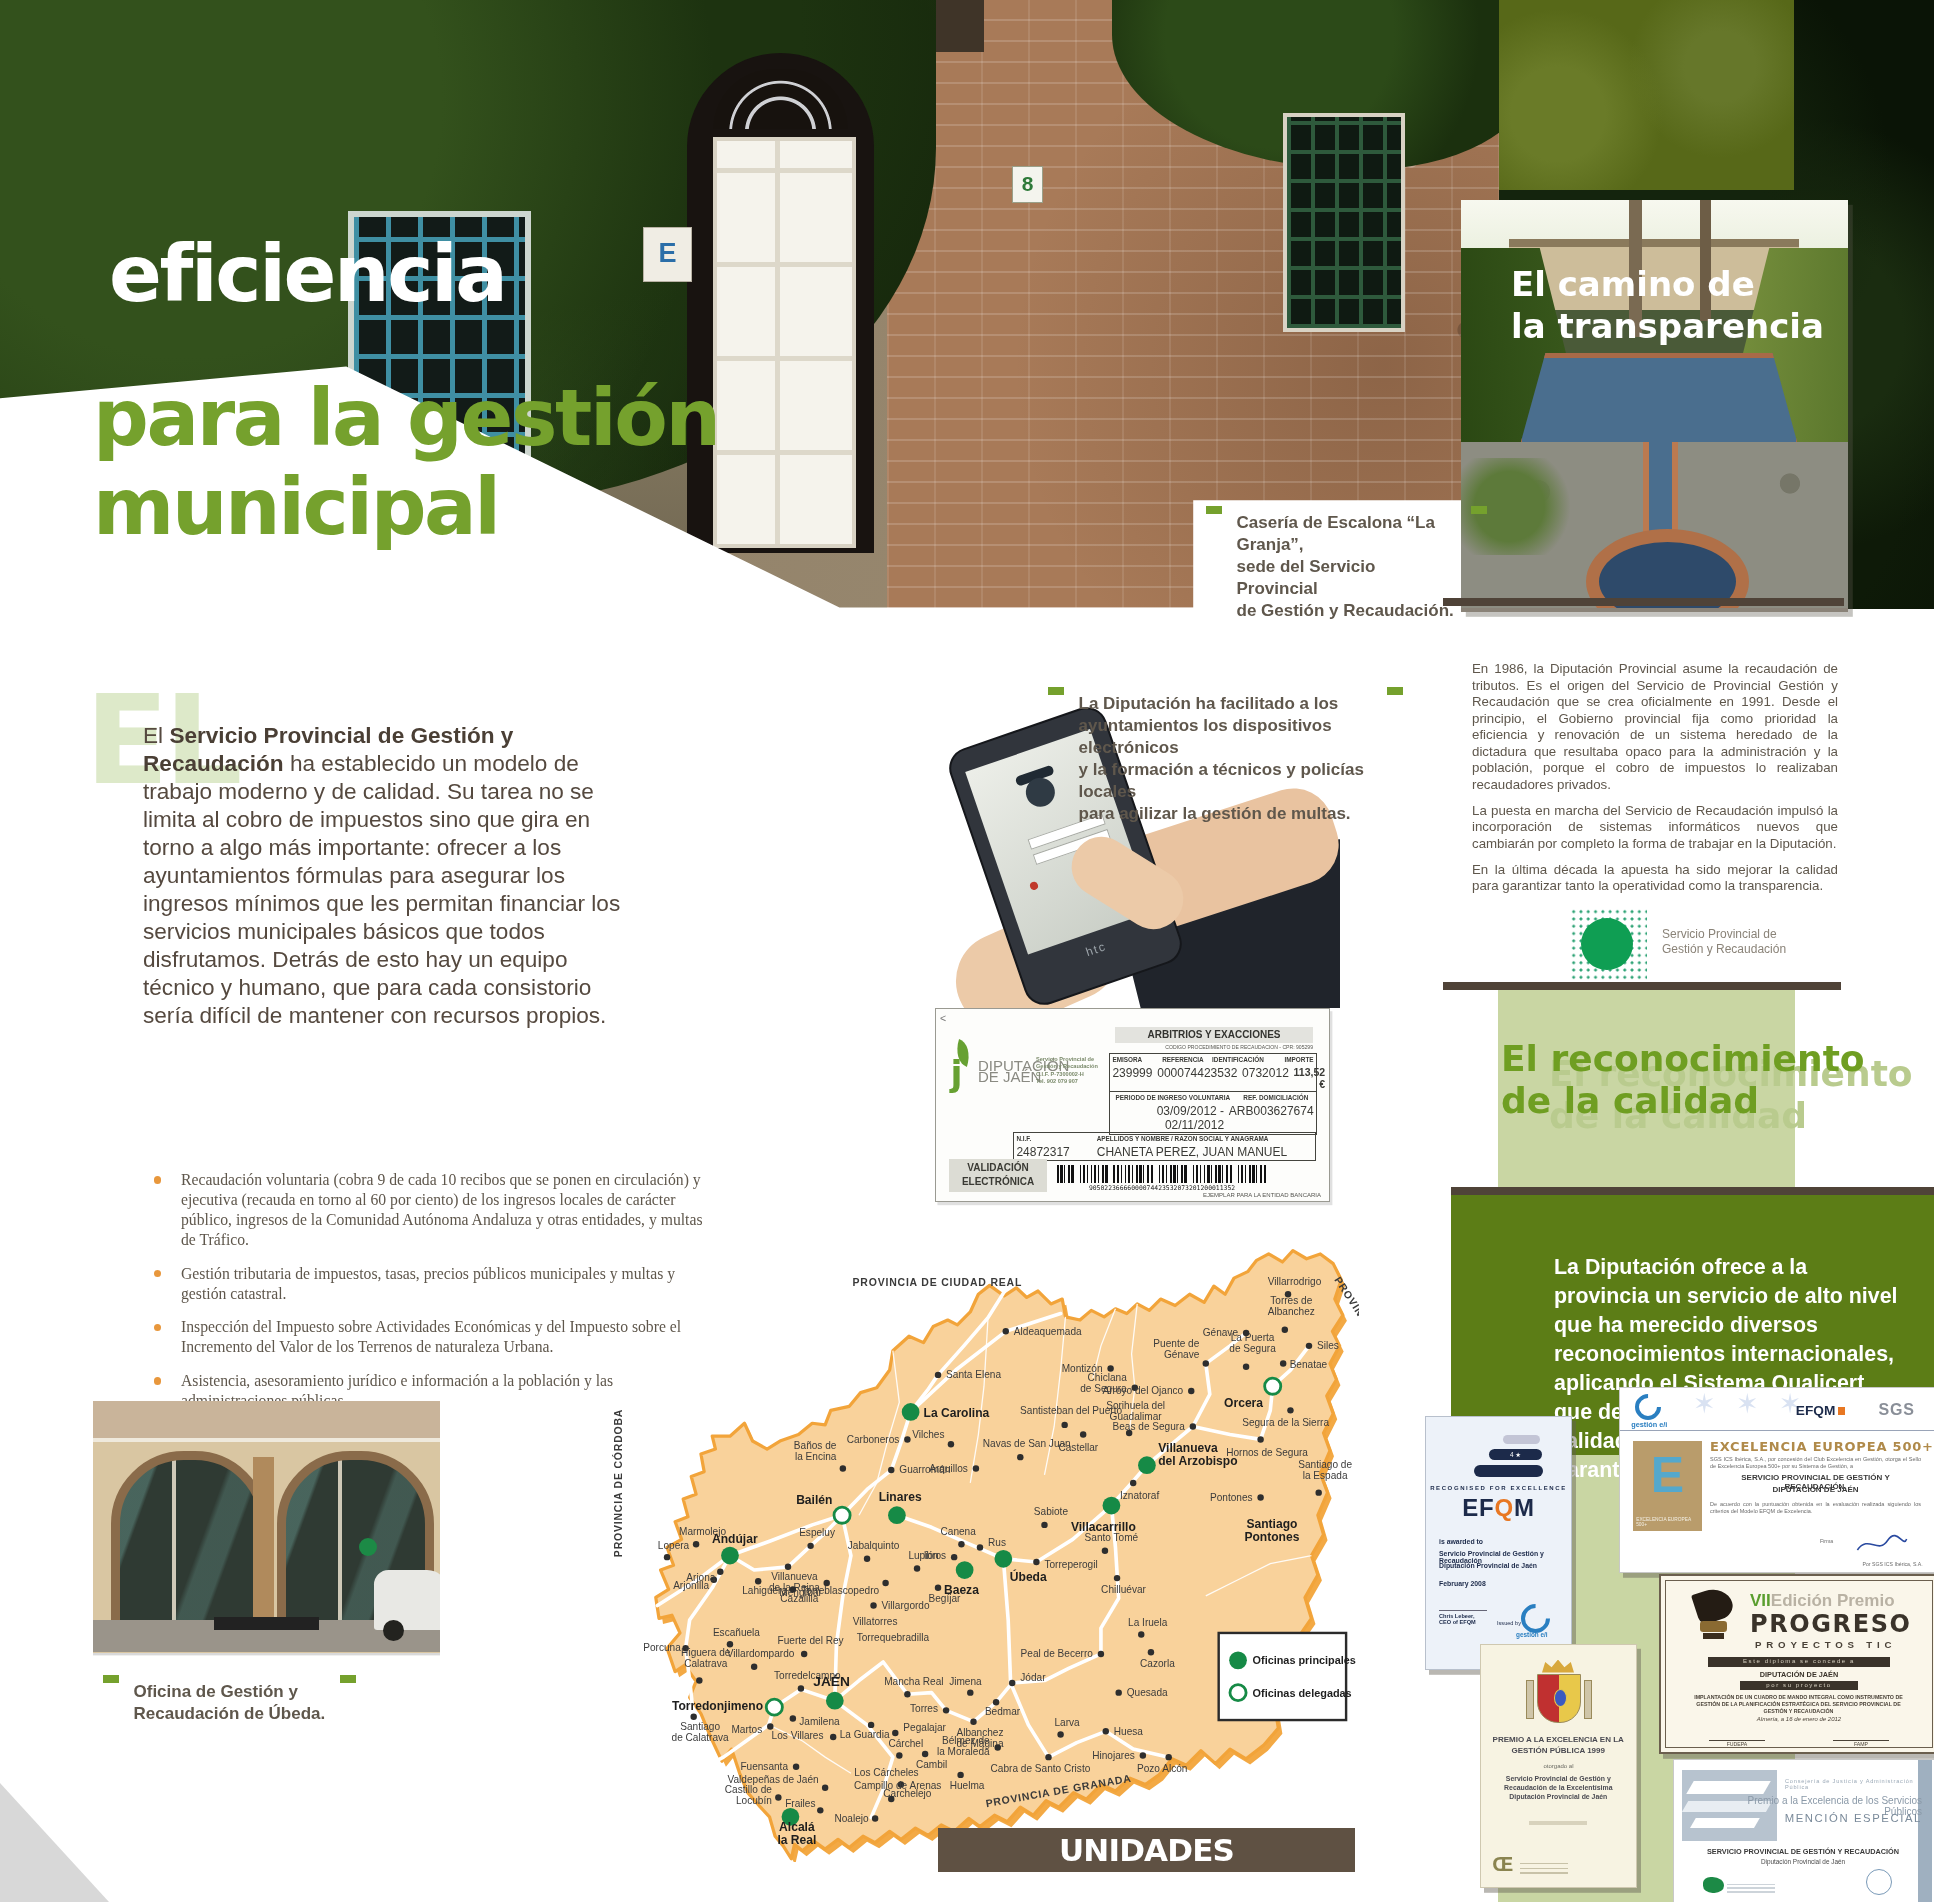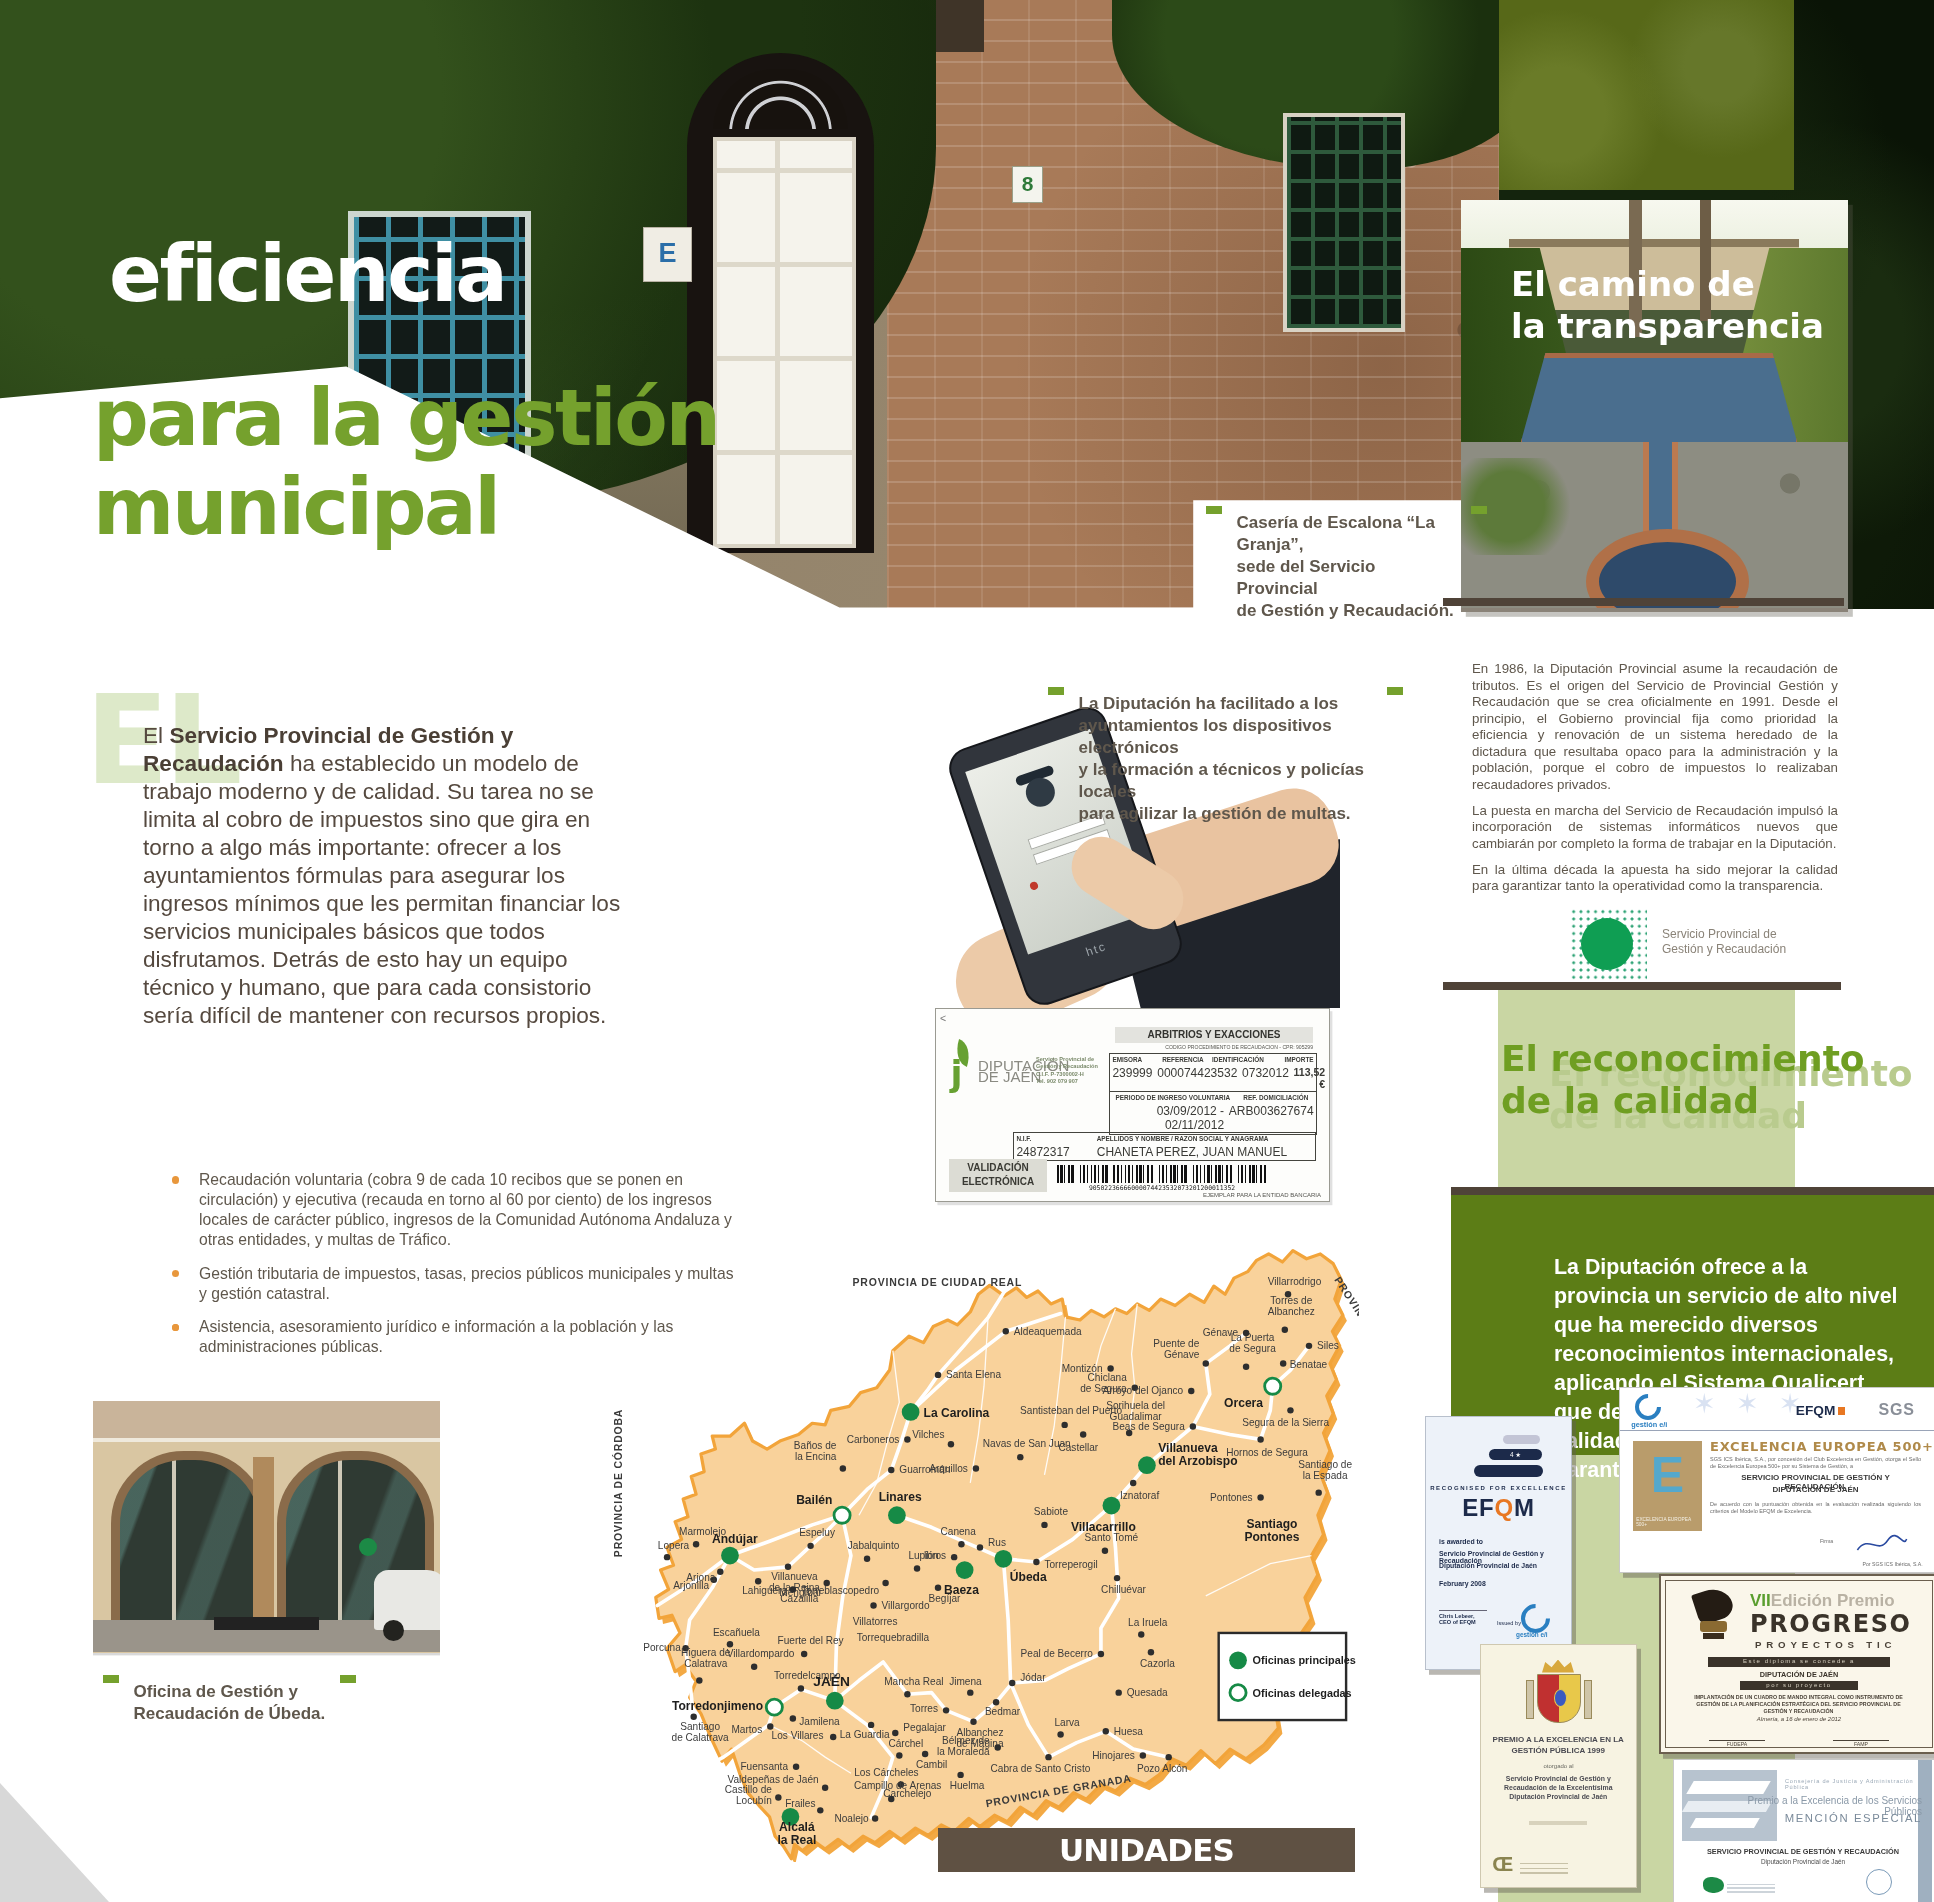--- a/index.html
+++ b/index.html
@@ -166,21 +166,21 @@
   #cert-men .sub{position:absolute;left:16px;top:98px;width:226px;text-align:center;font-size:6.4px;color:#4a4a4a;}
   #cert-men .ja{position:absolute;left:29px;bottom:9.7px;width:21px;height:16px;background:#1c8a46;border-radius:40% 60% 50% 50%;}
   #cert-men .jat{position:absolute;left:53px;bottom:9.7px;width:48px;height:9.7px;background:repeating-linear-gradient(0deg,#cdd4da 0 1.6px,transparent 1.6px 4px);}
   #cert-men .stamp{position:absolute;right:48px;bottom:8px;width:24px;height:24px;border-radius:50%;border:1.6px solid #7a9ab8;}
 
   
   #watermark{left:85px;top:679px;font-family:"DejaVu Sans",sans-serif;font-weight:bold;font-size:123px;color:#dde9c9;letter-spacing:-4.8px;z-index:1;line-height:1;}
   #lead{left:143px;top:722px;width:493px;font-size:22.6px;line-height:28px;color:#55493f;z-index:2;}
   #lead b{color:#4a3f35;}
   #intro2{left:143px;top:1095px;width:555px;font-size:15.7px;line-height:20px;z-index:2;}
-  #bullets-list{left:172px;top:1170px;width:564px;z-index:2;list-style:none;margin:0;padding:0;}
+  #bullets-list{left:154px;top:1170px;width:564px;z-index:2;list-style:none;margin:0;padding:0;font-family:Liberation Serif, serif;}
   #bullets-list li{position:relative;padding-left:27px;margin-bottom:13.7px;font-size:15.7px;line-height:20px;}
   #bullets-list li .dot{position:absolute;left:0;top:6.4px;width:7.3px;height:7.3px;border-radius:50%;background:#e8973c;}
   #office-photo{left:93px;top:1401px;width:347px;height:252px;background:#d9c6a2;overflow:hidden;z-index:2;box-shadow:0 2.4px 0 rgba(0,0,0,.15);}
   .o-top{left:0;top:0;width:347px;height:37px;background:#c9b49a;border-bottom:4.8px solid #efe9dc;}
   .o-arch{top:50px;width:139px;height:169px;border-radius:73px 73px 0 0;background:#2f3a33;border:9.7px solid #8a6b4a;
     background-image:linear-gradient(110deg,rgba(120,180,170,.35) 0 18%,transparent 20% 55%,rgba(120,180,170,.25) 58% 70%,transparent 72%),linear-gradient(90deg,transparent 52px,#cfc9b8 52px 56px,transparent 56px);}
   .o-arch.a1{left:18px;} .o-arch.a2{left:184px;}
   .o-col{left:160px;top:56px;width:21px;height:168px;background:#b08a5c;}
   .o-floor{left:0;top:219px;width:347px;height:32px;background:#9a948a;}
   .o-mat{left:121px;top:216px;width:105px;height:13px;background:#222;}
@@ -401,21 +401,21 @@
     <div class="stamp"></div>
   </div>
 
   <div id="watermark" class="abs">EL</div>
   <div id="lead" class="abs">
     <span>El </span><b>Servicio Provincial de Gestión y Recaudación</b><span> ha establecido un modelo de trabajo moderno y de calidad. Su tarea no se limita al cobro de impuestos sino que gira en torno a algo más importante: ofrecer a los ayuntamientos fórmulas para asegurar los ingresos mínimos que les permitan financiar los servicios municipales básicos que todos disfrutamos. Detrás de esto hay un equipo técnico y humano, que para cada consistorio sería difícil de mantener con recursos propios.</span>
   </div>
   <ul id="bullets-list" class="abs">
       <li><span class="dot"></span><span>Recaudación voluntaria (cobra 9 de cada 10 recibos que se ponen en circulación) y ejecutiva (recauda en torno al 60 por ciento) de los ingresos locales de carácter público, ingresos de la Comunidad Autónoma Andaluza y otras entidades, y multas de Tráfico.</span></li>
       <li><span class="dot"></span><span>Gestión tributaria de impuestos, tasas, precios públicos municipales y multas y gestión catastral.</span></li>
-      <li><span class="dot"></span></li>
+      <li><span class="dot"></span><span>Inspección del Impuesto sobre Actividades Económicas y del Impuesto sobre el Incremento del Valor de los Terrenos de naturaleza Urbana.</span></li>
       <li><span class="dot"></span><span>Asistencia, asesoramiento jurídico e información a la población y las administraciones públicas.</span></li>
     </ul>
 
   <div id="office-photo" class="abs">
     <div class="abs o-top"></div>
     <div class="abs o-arch a1"></div>
     <div class="abs o-arch a2"></div>
     <div class="abs o-col"></div>
     <div class="abs o-floor"></div>
     <div class="abs o-mat"></div>

